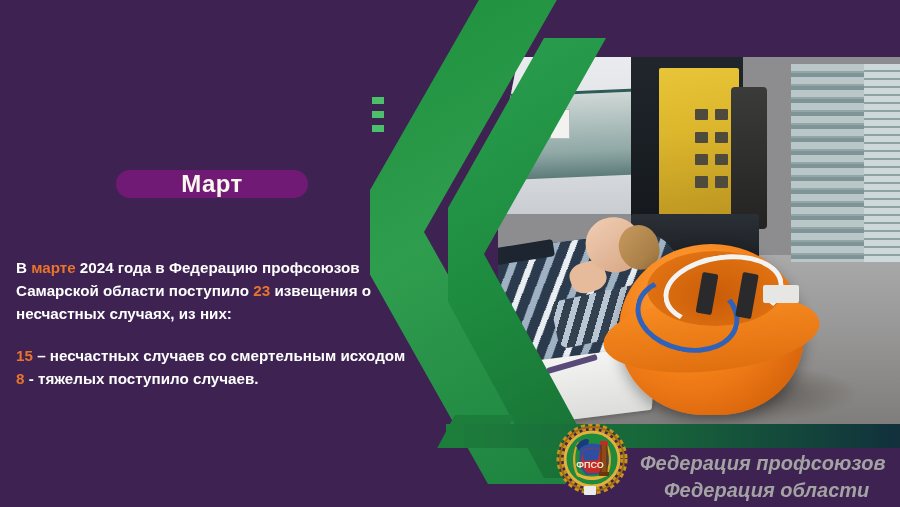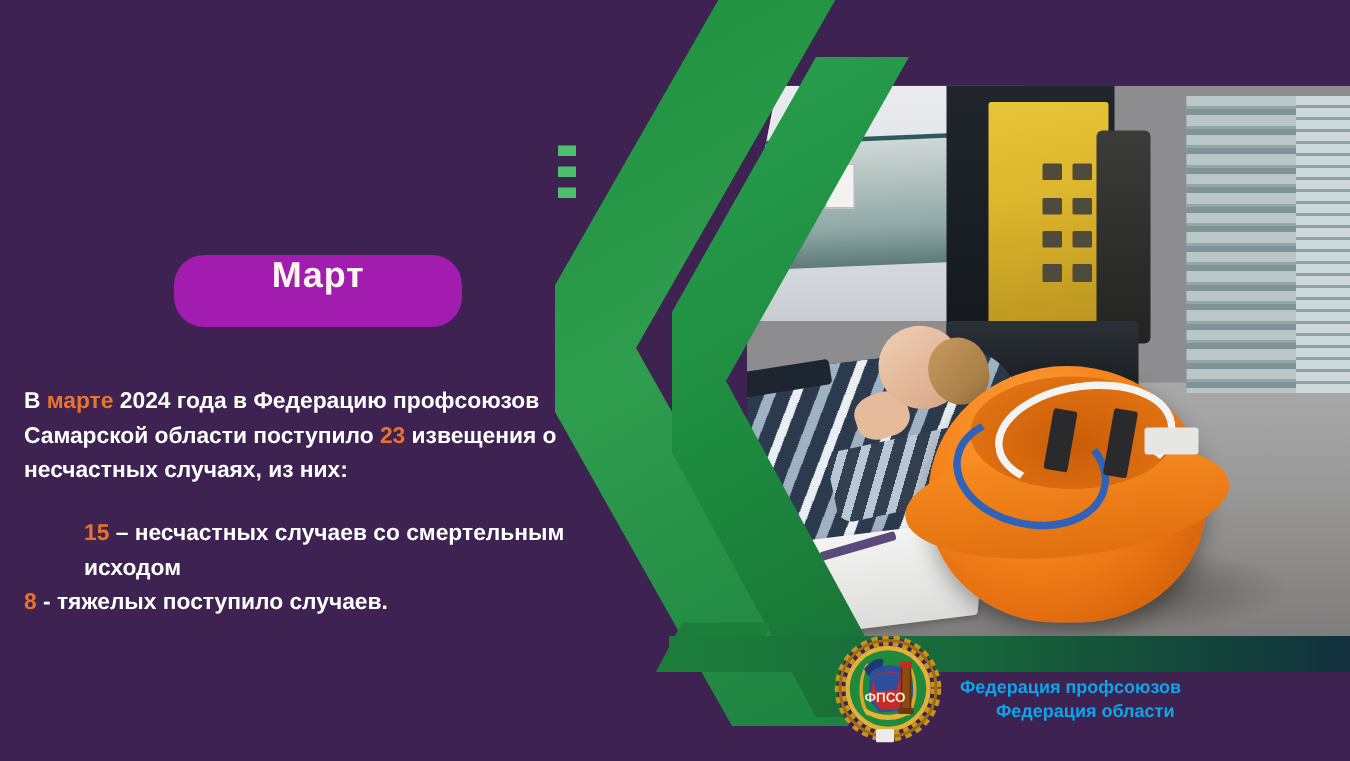--- a/index.html
+++ b/index.html
@@ -127,43 +127,43 @@
   
   .title{
     position:absolute; left:38px; top:22px; width:420px;
     color:#4cbf6a; font-size:43px; font-weight:bold;
     letter-spacing:1px; line-height:1.28;
   }
   .title .l2{ display:block; }
 
   .pill{
     position:absolute; left:116px; top:170px;
-    width:192px; height:48px; border-radius:20px;
-    background:#a21caf; color:#fdf6ef;
+    width:192px; height:28px; border-radius:20px;
+    background:#701a75; color:#fdf6ef;
     font-size:24px; font-weight:bold;
     display:flex; justify-content:center;
     letter-spacing:.5px;
   }
 
   .body-text{
     position:absolute; left:16px; top:256px; width:400px;
     color:#ffffff; font-size:15.2px; font-weight:bold; line-height:1.52;
   }
   .body-text .hl{ color:#e8742c; }
-  .para2{ margin-top:19px;margin-left:40px; }
+  .para2{ margin-top:19px; }
 
   
   .logo{
     position:absolute; left:556px; top:424px; width:72px; height:71px;
   }
   .logo svg{ display:block; }
 
   .logo-text{
     position:absolute; left:640px; top:450px;
-    color:#0ea5e9; font-size:12px; font-weight:bold; line-height:1.34;
+    color:#a3a3a3; font-size:20px; font-weight:bold; line-height:1.34;font-style:italic;
   }
   .logo-text .l2{ display:block; padding-left:24px; }
 </style>
 </head>
 <body>
 
 <div id="poster">
 
   <div class="photo-wrap">
     <div class="photo">

